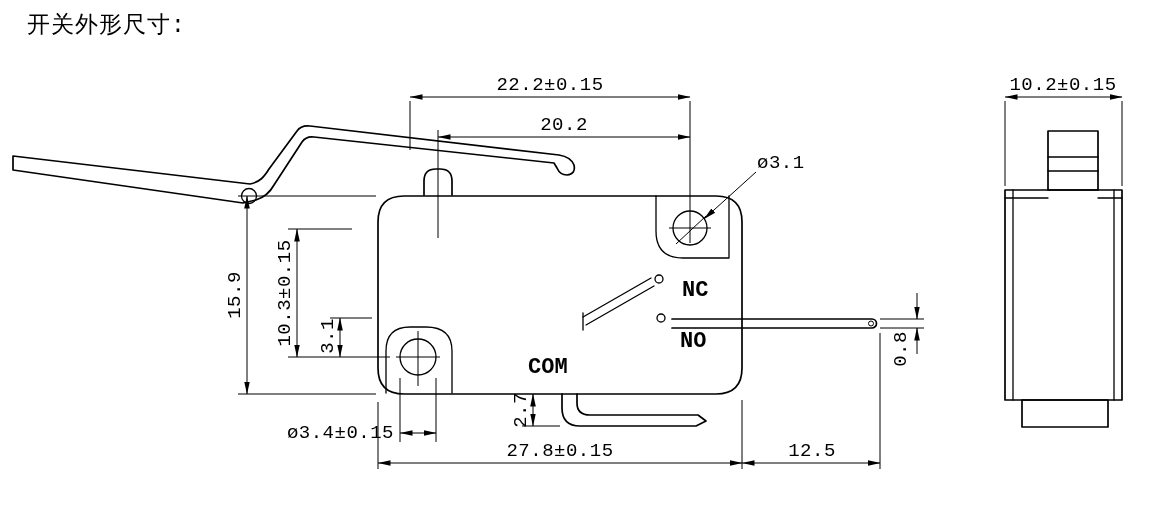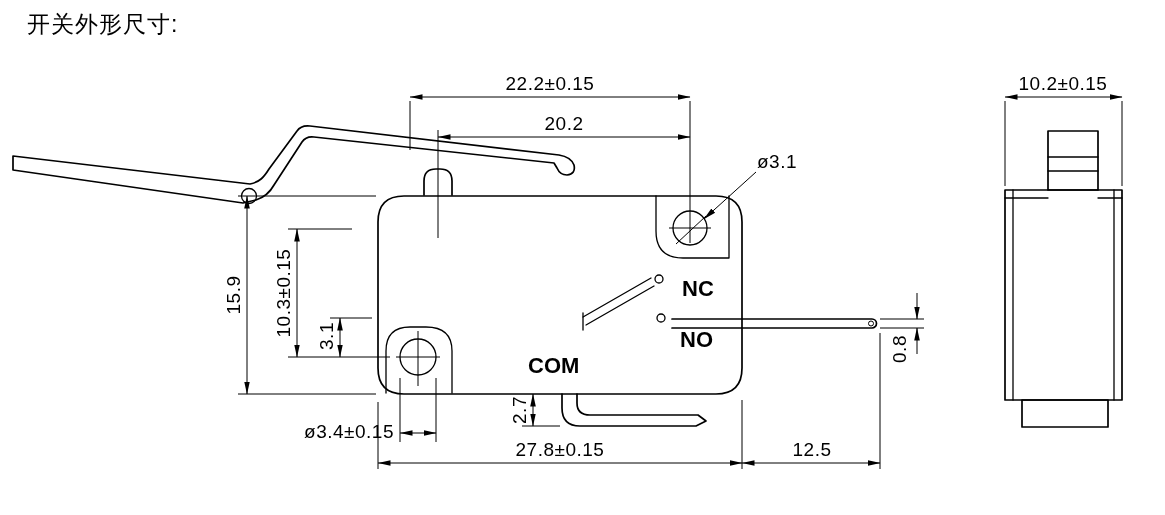--- a/index.html
+++ b/index.html
@@ -1,17 +1,17 @@
 <!DOCTYPE html>
 <html><head>
 <meta charset="utf-8">
 <style>
   html,body{margin:0;padding:0;background:#ffffff}
   .canvas{position:relative;width:1165px;height:515px;background:#ffffff;
-          font-family:Liberation Sans, sans-serif;overflow:hidden}
+          font-family:Liberation Mono, monospace;overflow:hidden}
   svg{display:block}
   svg text{fill:#000}
   .title-text{font-size:23px;letter-spacing:1px}
   .dim{font-size:19px;letter-spacing:0.5px}
   .part-label{font-size:22px;font-weight:bold}
   .outline{fill:none;stroke:#000;stroke-width:1.7;stroke-linejoin:round;stroke-linecap:round}
   .detail{fill:none;stroke:#000;stroke-width:1.3;stroke-linejoin:round;stroke-linecap:round}
   .dimline{fill:none;stroke:#000;stroke-width:1}
   .thin{fill:none;stroke:#000;stroke-width:1}
 </style>

